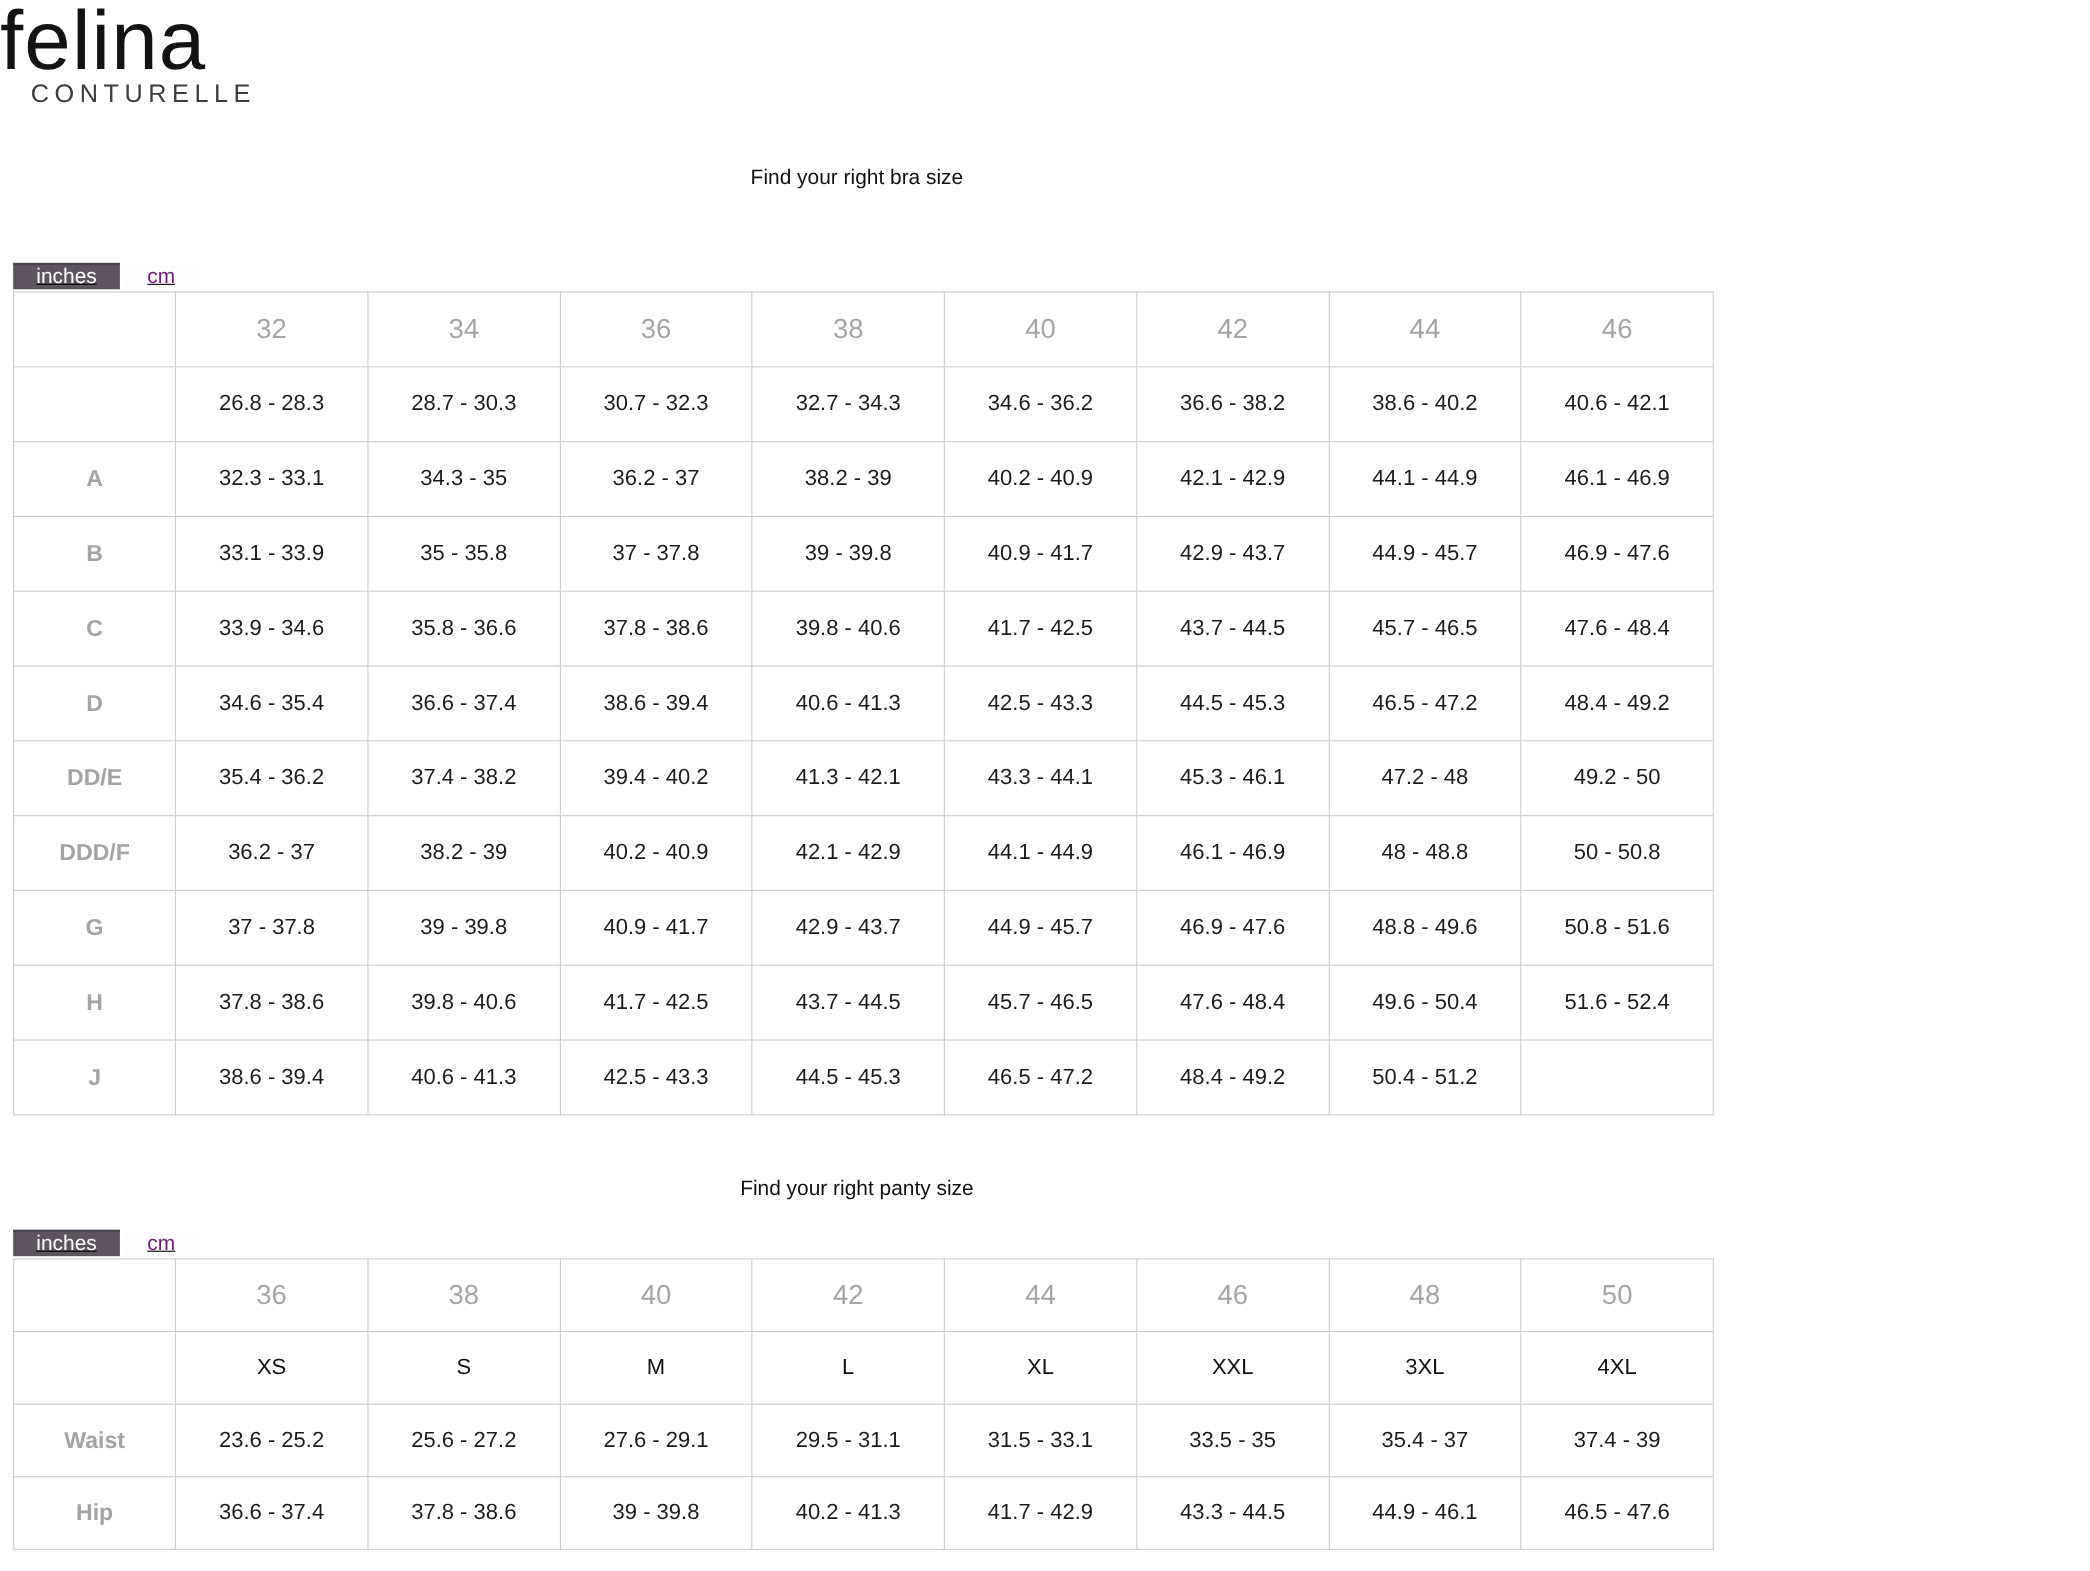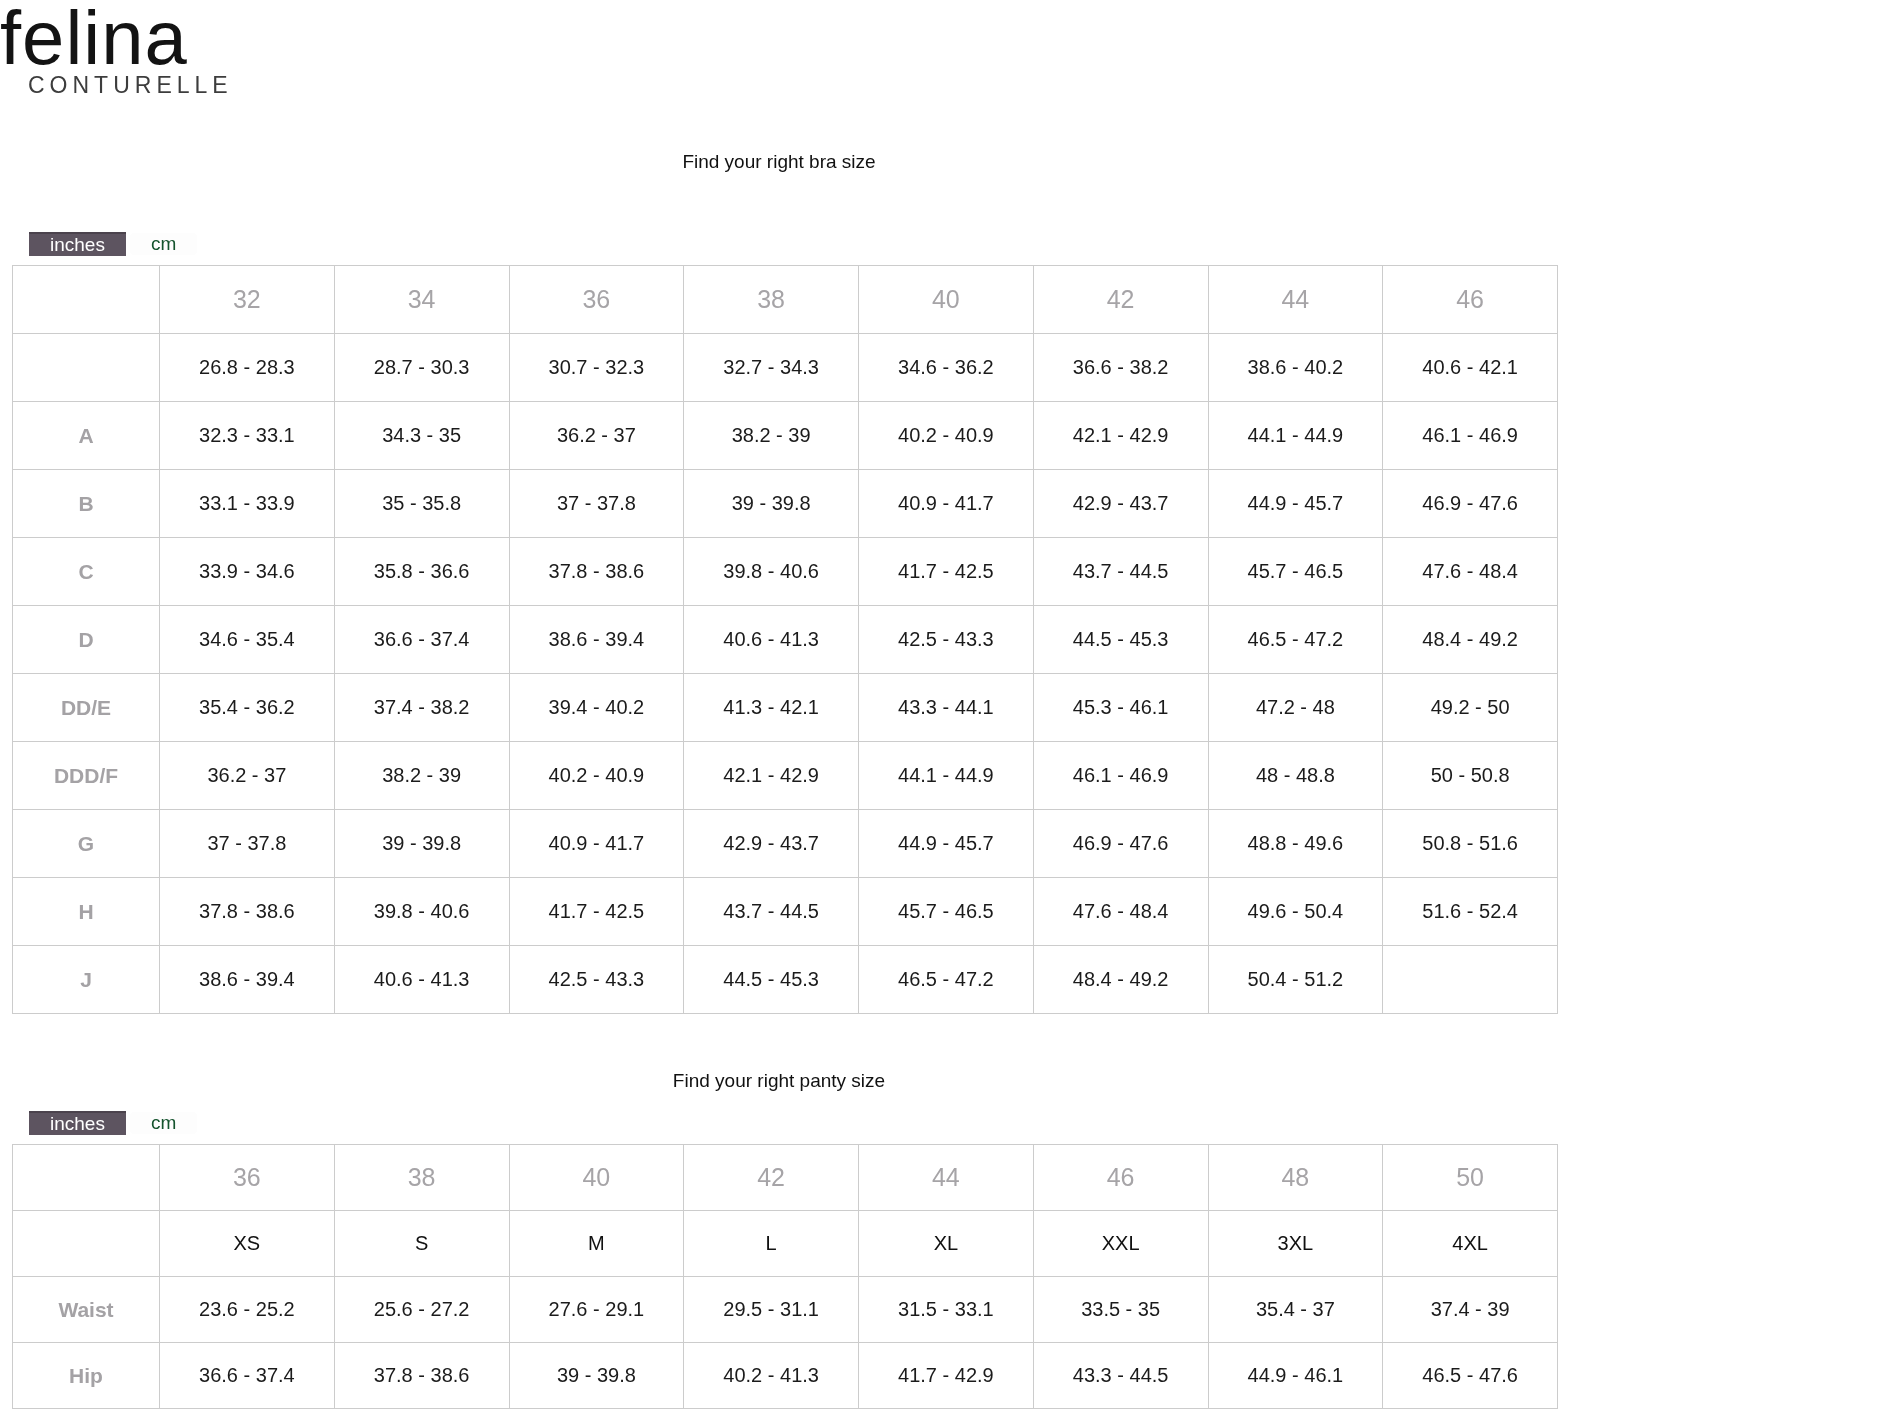--- a/index.html
+++ b/index.html
@@ -41,43 +41,44 @@
     margin: 0;
     text-align: center;
     font-size: 19px;
     font-weight: normal;
     color: #111111;
   }
   .bra-title   { margin-top: 52px; }
   .panty-title { margin-top: 56px; }
   
   .tab-row {
-    margin-left: 29px;
+    margin-left: 12px;
     height: 38px;
     display: flex;
-    align-items: center;
+    align-items: flex-end;
+    text-decoration: underline;
   }
   .bra-tabs   { margin-top: 52px; }
   .panty-tabs { margin-top: 12px; }
   .tab {
     display: inline-flex;
     align-items: center;
     justify-content: center;
     font-size: 19px;
     padding: 0 21px;
     cursor: pointer;
   }
   .tab-active {
     background: #5d5460;
     color: #ffffff;
     border-top: 2px solid #4b434d;
   }
   .tab-inactive {
     background: #fdfdfd;
-    color: #14532d;
+    color: #701a75;
     margin-left: 4px;
     border-radius: 4px;
   }
   
   table.size-table {
     border-collapse: collapse;
     table-layout: fixed;
     width: 1546px;
     margin-left: 12px;
     margin-top: 2px;

